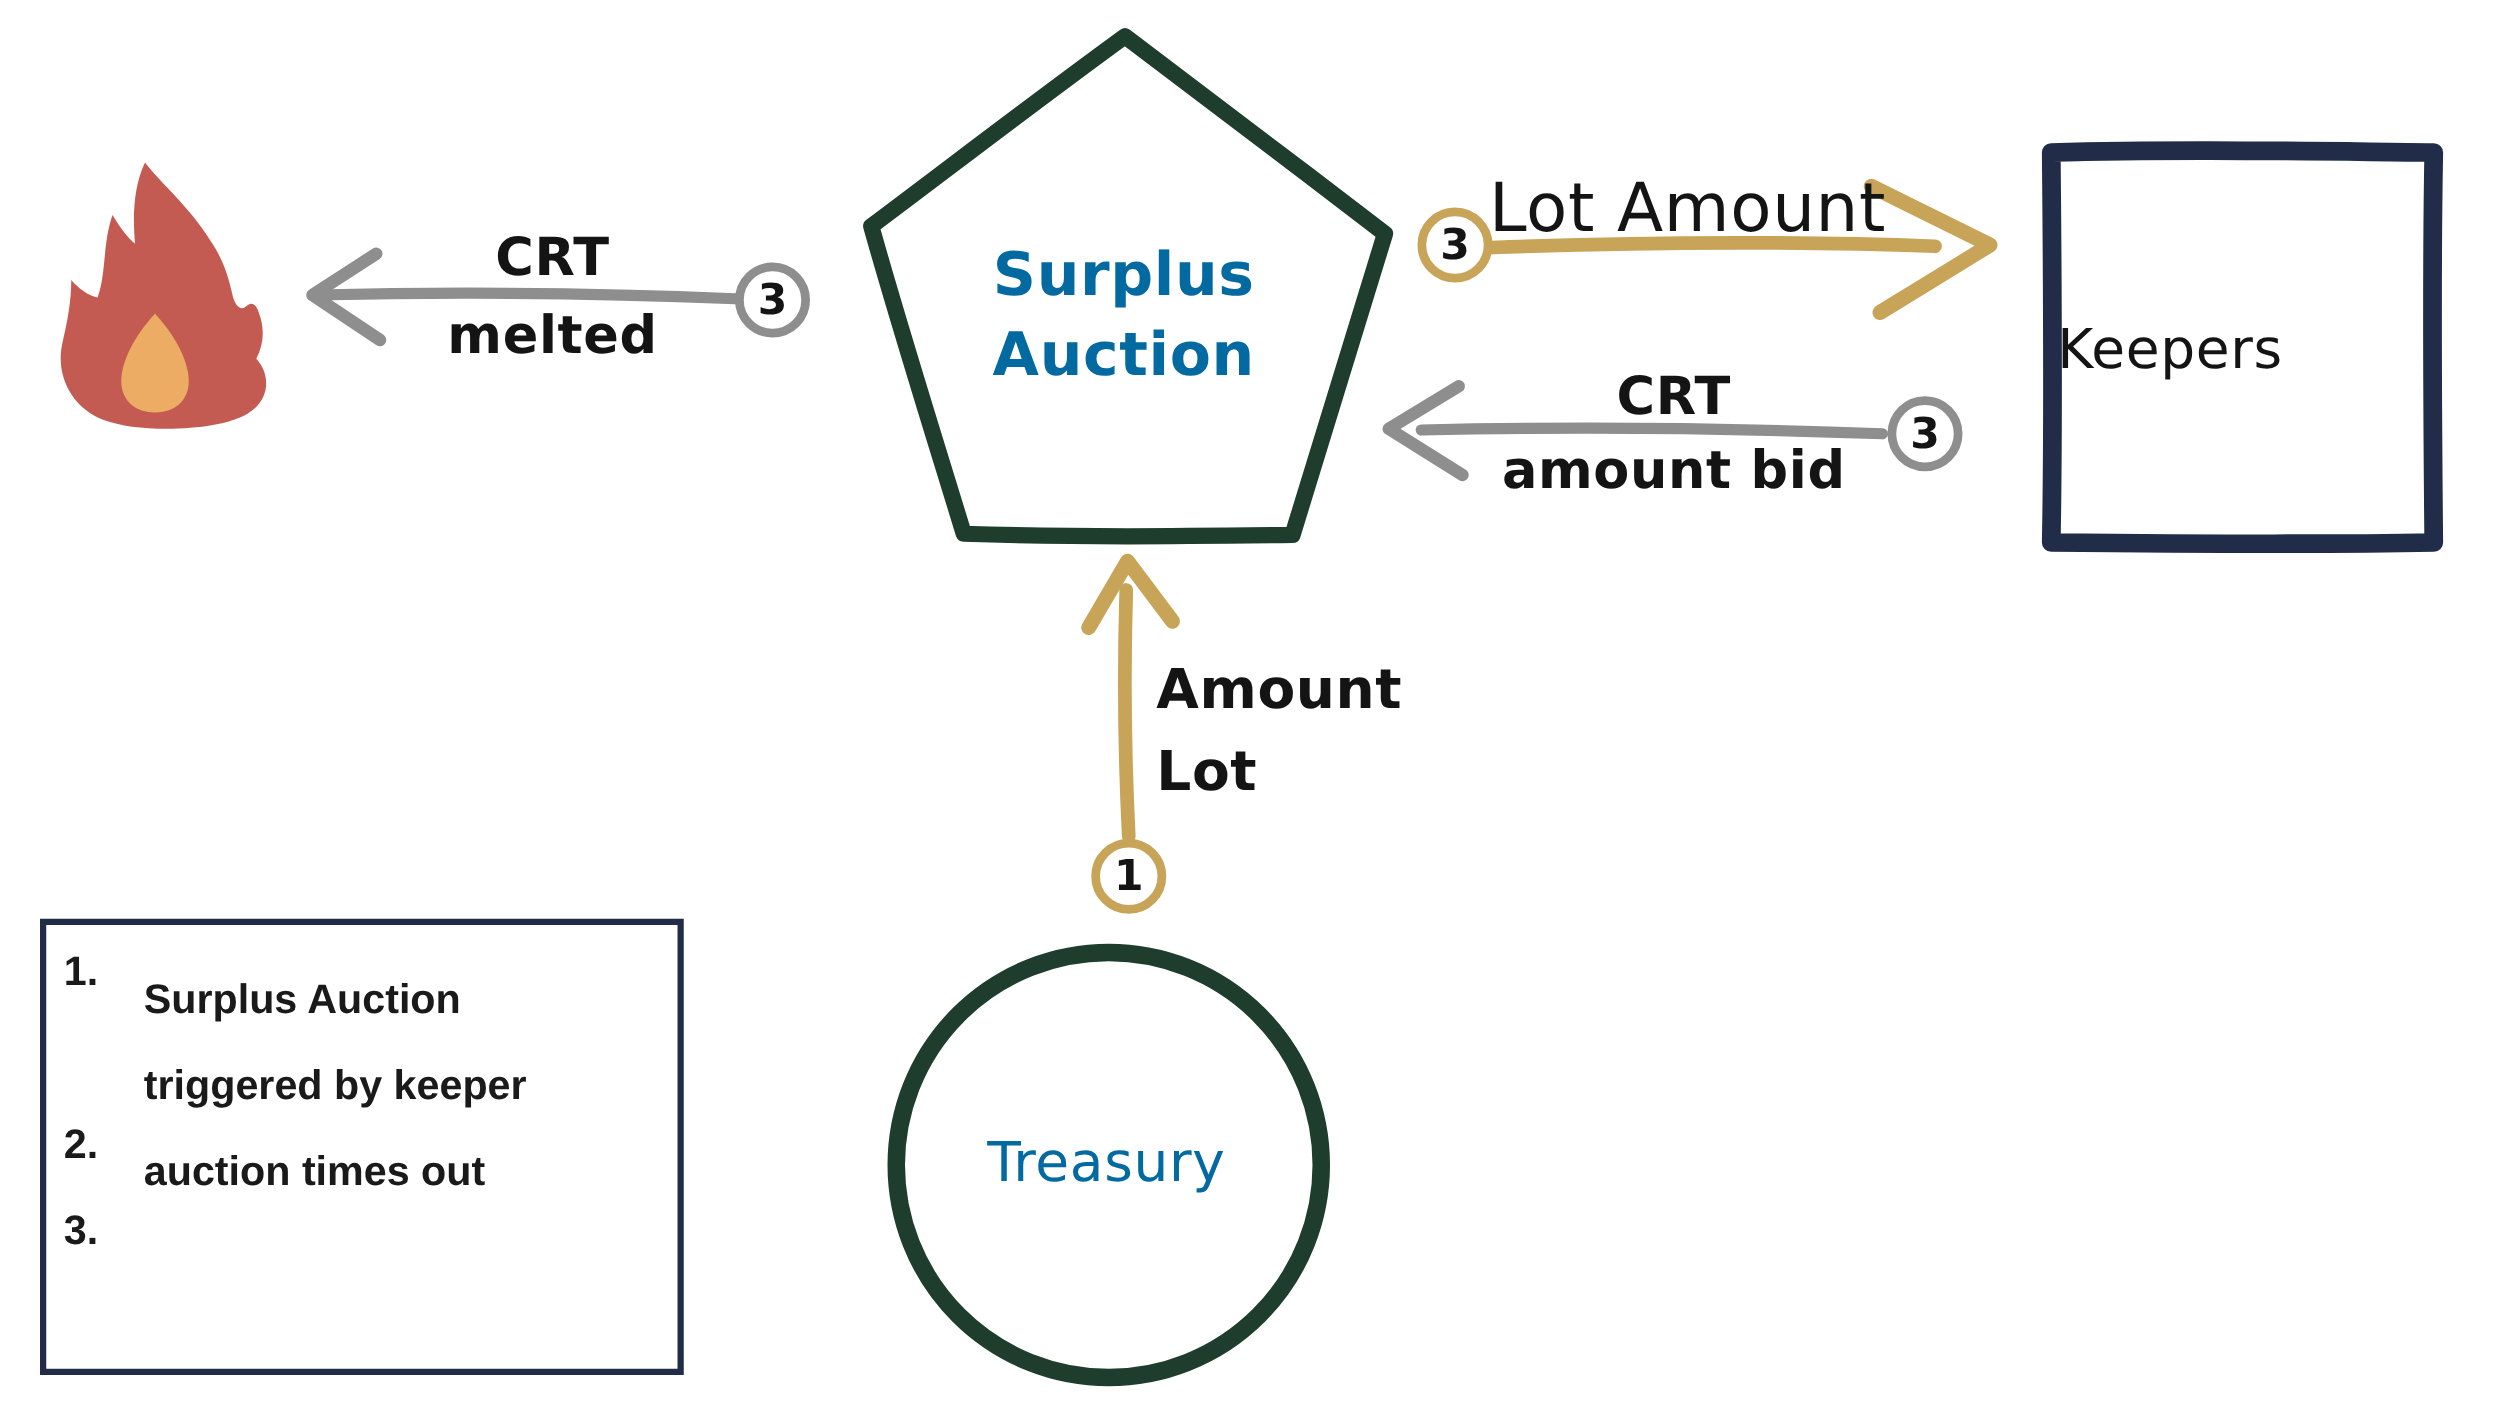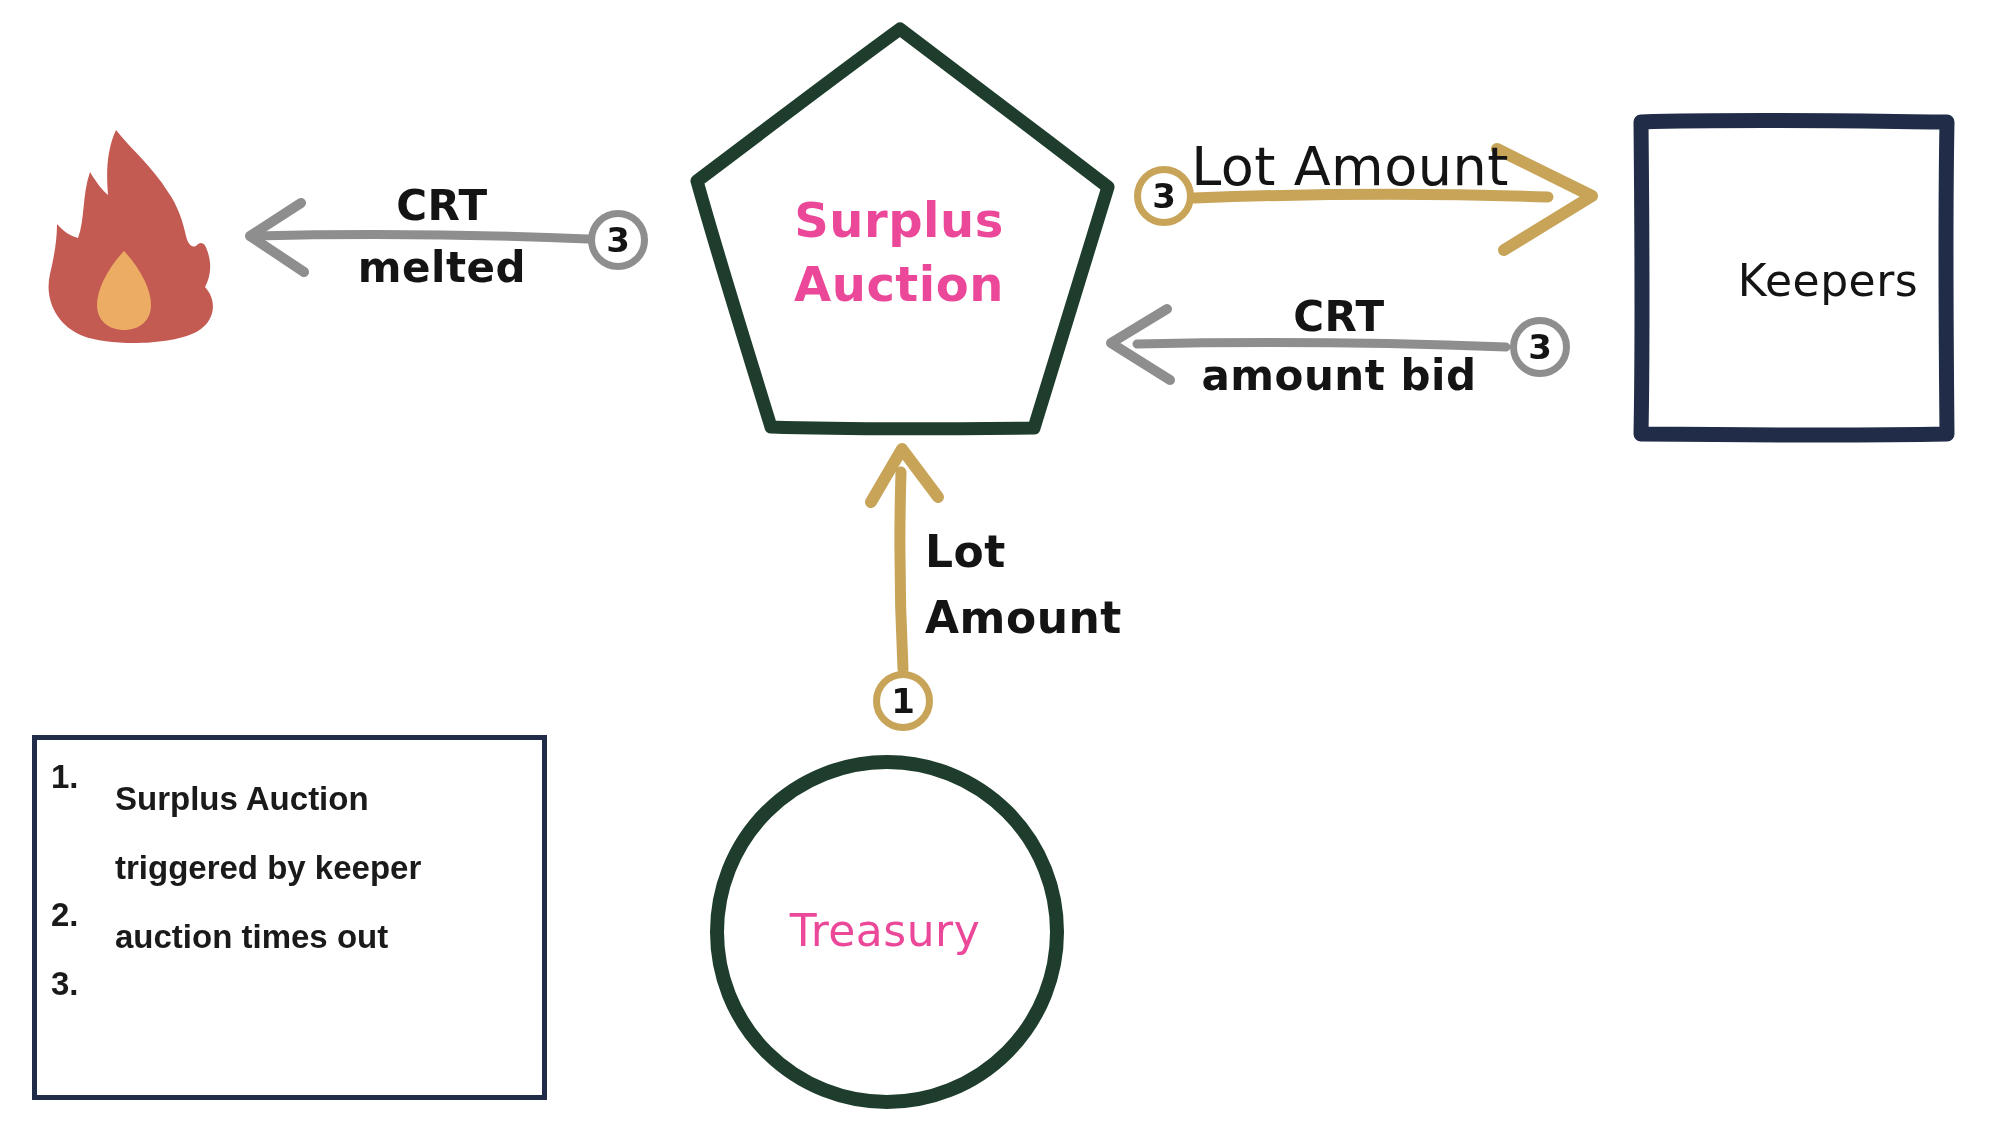--- a/index.html
+++ b/index.html
@@ -15,24 +15,24 @@
   
   .hand {
     position:absolute;
     transform:translate(-50%,-50%);
     text-align:center;
     color:#141414;
     white-space:nowrap;
     letter-spacing:0.5px;
   }
   .hand span { display:block;font-weight:bold; }
-  .green-text { color:#ec4899; }
+  .green-text { color:#0369a1; }
 
   .lbl-surplus   { left:899px;  top:252px;  font-size:48px; line-height:64px; }
-  .lbl-keepers   { left:1828px; top:280px;  font-size:44px; }
+  .lbl-keepers   { left:1736px; top:280px;  font-size:44px; }
   .lbl-treasury  { left:885px;  top:930px;  font-size:44px; }
   .lbl-crt-melted      { left:442px;  top:237px; font-size:42px; line-height:62px; }
   .lbl-lot-amount-top  { left:1350px; top:166px; font-size:54px; }
   .lbl-crt-amount-bid  { left:1339px; top:346px; font-size:42px; line-height:59px; }
   .lbl-lot-amount-vert {
     left:925px; top:519px;
     transform:none; text-align:left;
     font-size:44px; line-height:66px;
   }
 
@@ -153,22 +153,22 @@
   </div>
 
   <div class="hand lbl-lot-amount-top">Lot Amount</div>
 
   <div class="hand lbl-crt-amount-bid">
     <span>CRT</span>
     <span>amount bid</span>
   </div>
 
   <div class="hand lbl-lot-amount-vert">
+    <span>Amount</span>
     <span>Lot</span>
-    <span>Amount</span>
   </div>
 
   <div class="badge badge-gray badge-1">3</div>
   <div class="badge badge-gold badge-2">3</div>
   <div class="badge badge-gray badge-3">3</div>
   <div class="badge badge-gold badge-4">1</div>
 
   <div class="legend">
     <ol>
       <li class="legend-item">

